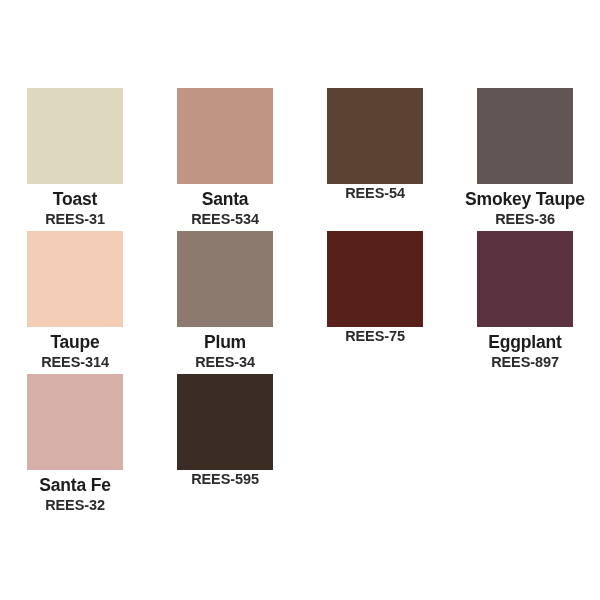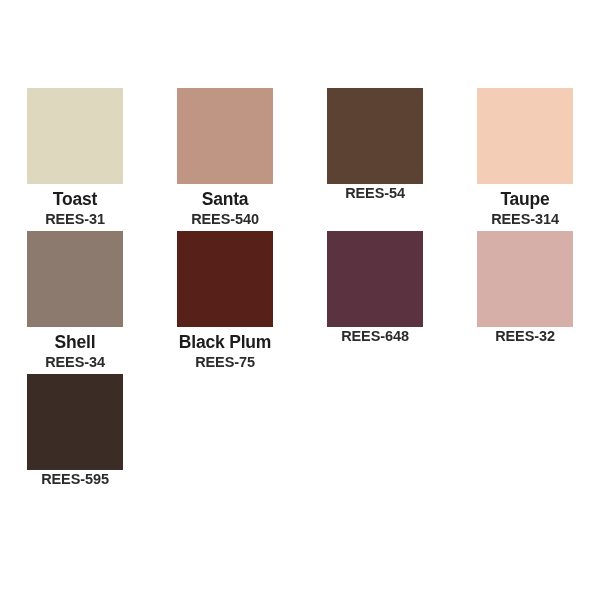--- a/index.html
+++ b/index.html
@@ -74,54 +74,60 @@
 
     <div class="swatch-cell">
       <span class="swatch-chip" style="background-color: rgb(222, 217, 190);"></span>
       <span class="swatch-name">Toast</span>
       <span class="swatch-code">REES-31</span>
     </div>
 
     <div class="swatch-cell">
       <span class="swatch-chip" style="background-color: rgb(190, 150, 131);"></span>
       <span class="swatch-name">Santa</span>
-      <span class="swatch-code">REES-540</span>
+      <span class="swatch-code">REES-534</span>
     </div>
 
     <div class="swatch-cell">
       <span class="swatch-chip" style="background-color: rgb(92, 66, 50);"></span>
       <span class="swatch-code">REES-54</span>
     </div>
 
+    <div class="swatch-cell">
+      <span class="swatch-chip" style="background-color: rgb(97, 86, 84);"></span>
+      <span class="swatch-name">Smokey Taupe</span>
+      <span class="swatch-code">REES-36</span>
+    </div>
 
     <div class="swatch-cell">
       <span class="swatch-chip" style="background-color: rgb(243, 205, 182);"></span>
       <span class="swatch-name">Taupe</span>
       <span class="swatch-code">REES-314</span>
     </div>
 
     <div class="swatch-cell">
       <span class="swatch-chip" style="background-color: rgb(140, 122, 110);"></span>
-      <span class="swatch-name">Shell</span>
+      <span class="swatch-name">Plum</span>
       <span class="swatch-code">REES-34</span>
     </div>
 
     <div class="swatch-cell">
       <span class="swatch-chip" style="background-color: rgb(87, 33, 26);"></span>
-      <span class="swatch-name">Black Plum</span>
       <span class="swatch-code">REES-75</span>
     </div>
 
     <div class="swatch-cell">
       <span class="swatch-chip" style="background-color: rgb(91, 51, 64);"></span>
-      <span class="swatch-code">REES-648</span>
+      <span class="swatch-name">Eggplant</span>
+      <span class="swatch-code">REES-897</span>
     </div>
 
     <div class="swatch-cell">
       <span class="swatch-chip" style="background-color: rgb(214, 175, 168);"></span>
+      <span class="swatch-name">Santa Fe</span>
       <span class="swatch-code">REES-32</span>
     </div>
 
 
     <div class="swatch-cell">
       <span class="swatch-chip" style="background-color: rgb(59, 44, 38);"></span>
       <span class="swatch-code">REES-595</span>
     </div>
 
 

